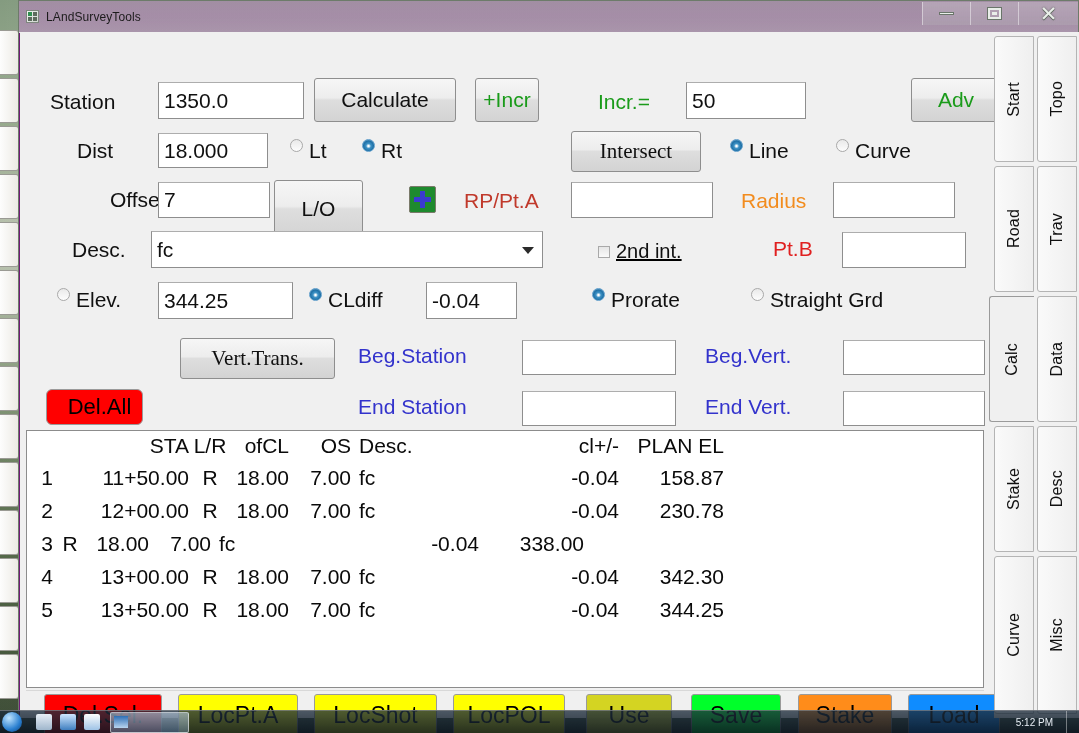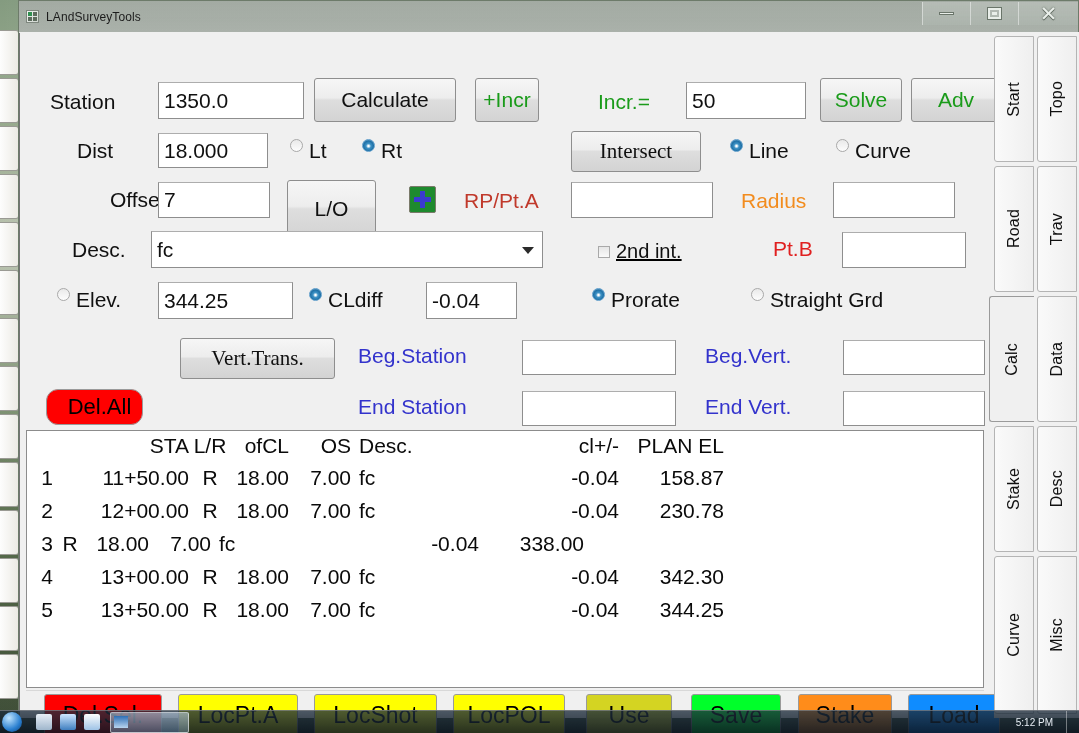--- a/index.html
+++ b/index.html
@@ -51,21 +51,21 @@
     width:19px;height:45px;margin-bottom:3px;
     background:linear-gradient(90deg,#fdfdfd,#eceae4);
     border:1px solid #9a9a94;border-left:none;
     border-radius:0 3px 3px 0;
     box-sizing:border-box;
   }
 
   
   #win{
     position:absolute;left:18px;top:0;width:1061px;height:718px;
-    background:#737373;
+    background:#701a75;
     border:1px solid #6d7b6a;
     box-sizing:border-box;
   }
   #titlebar{
     height:31px;position:relative;
     background:linear-gradient(180deg,rgba(235,240,235,.55),rgba(150,168,150,.55));
     backdrop-filter:blur(2px);
     border-bottom:1px solid rgba(255,255,255,.6);
     display:flex;align-items:center;
   }
@@ -143,21 +143,21 @@
   }
   .btn{
     position:absolute;box-sizing:border-box;
     background:linear-gradient(180deg,#f6f6f6 0%,#ededed 45%,#dedede 50%,#d3d3d3 100%);
     border:1px solid #8e8e8e;border-radius:3px;
     display:flex;align-items:center;justify-content:center;
     font-size:21px;color:#101010;white-space:nowrap;
   }
   .btn.g{color:#1a9b1a;}
   .cbtn{
-    position:absolute;box-sizing:border-box;border:1px solid #9a9a9a;border-radius:12px;
+    position:absolute;box-sizing:border-box;border:1px solid #9a9a9a;border-radius:6px;
     display:flex;align-items:center;justify-content:center;
     font-size:21px;color:#000;white-space:nowrap;padding-left:10px;
   }
   .radio{position:absolute;display:flex;white-space:nowrap;}
   .rdot{
     width:13px;height:13px;border-radius:50%;box-sizing:border-box;
     border:1px solid #a9a9a9;background:linear-gradient(180deg,#e9e9e9,#fdfdfd);
     margin-right:6px;flex:0 0 auto;position:relative;
   }
   .radio.on .rdot{
@@ -260,21 +260,20 @@
   <div id="client">
 
     <div id="form">
 
       <div class="lbl" style="left:30px;top:58px;">Station</div>
       <div class="tbx" style="left:138px;top:50px;width:146px;height:37px;">1350.0</div>
       <div class="btn" style="left:294px;top:46px;width:142px;height:44px;">Calculate</div>
       <div class="btn g" style="left:455px;top:46px;width:64px;height:44px;">+Incr</div>
       <div class="lbl green" style="left:578px;top:58px;">Incr.=</div>
       <div class="tbx" style="left:666px;top:50px;width:120px;height:37px;">50</div>
-      <div class="btn g" style="left:800px;top:46px;width:82px;height:44px;">Solve</div>
       <div class="btn g" style="left:891px;top:46px;width:90px;height:44px;">Adv</div>
 
       <div class="lbl" style="left:57px;top:107px;">Dist</div>
       <div class="tbx" style="left:138px;top:101px;width:110px;height:35px;">18.000</div>
       <div class="radio" style="left:270px;top:107px;">
         <span class="rdot"></span>
         <span class="rtxt">Lt</span>
       </div>
       <div class="radio on" style="left:342px;top:107px;">
         <span class="rdot"></span>
@@ -285,21 +284,21 @@
         <span class="rdot"></span>
         <span class="rtxt">Line</span>
       </div>
       <div class="radio" style="left:816px;top:107px;">
         <span class="rdot"></span>
         <span class="rtxt">Curve</span>
       </div>
 
       <div class="lbl" style="left:46px;top:156px;margin-left:44px;">Offset</div>
       <div class="tbx" style="left:138px;top:150px;width:112px;height:36px;">7</div>
-      <div class="btn" style="left:267px;top:148px;width:89px;height:58px;text-align:center;">L/O</div>
+      <div class="btn" style="left:254px;top:148px;width:89px;height:58px;text-align:center;">L/O</div>
       <div class="plusbtn" style="left:389px;top:154px;">
         <span class="pl"></span>
       </div>
       <div class="lbl dred" style="left:444px;top:157px;">RP/Pt.A</div>
       <div class="tbx" style="left:551px;top:150px;width:142px;height:36px;"></div>
       <div class="lbl orange" style="left:721px;top:157px;">Radius</div>
       <div class="tbx" style="left:813px;top:150px;width:122px;height:36px;"></div>
 
       <div class="lbl" style="left:52px;top:206px;">Desc.</div>
       <div class="combo" style="left:131px;top:199px;width:392px;height:37px;">

